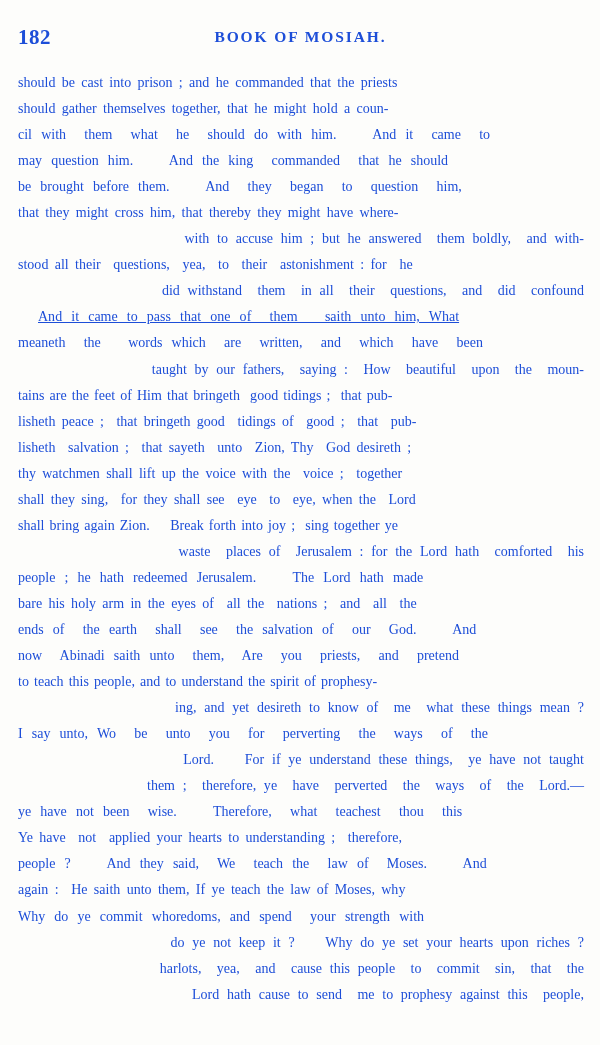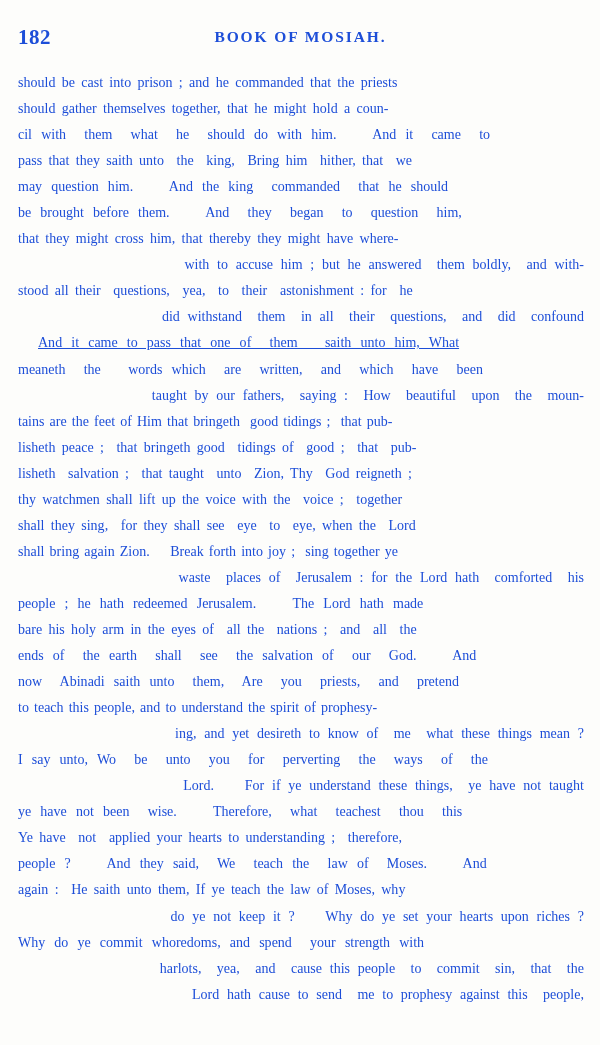--- a/index.html
+++ b/index.html
@@ -79,51 +79,51 @@
   <div class="running-head">
     <span class="folio">182</span>
     <span class="head-title">BOOK OF MOSIAH.</span>
   </div>
 
   <div class="textblock">
       <p class="para">
         <span class="ln j3">should be cast into prison ; and he commanded that the priests</span>
         <span class="ln j3">should gather themselves together, that he might hold a coun-</span>
         <span class="ln j5">cil with  them  what  he  should do with him.    And it  came  to</span>
-        <span class="ln j3">pass that they saith unto  the  king,  Bring him  hither, that  we</span>
         <span class="ln j5">may question him.    And the king  commanded  that he should</span>
         <span class="ln j5">be brought before them.    And  they  began  to  question  him,</span>
         <span class="ln j3">that they might cross him, that thereby they might have where-</span>
         <span class="ln j4">with to accuse him ; but he answered  them boldly,  and with-</span>
         <span class="ln j3">stood all their  questions,  yea,  to  their  astonishment : for  he</span>
         <span class="ln j4">did withstand  them  in all  their  questions,  and  did  confound</span>
       </p>
       <p class="para">
         <span class="ln j5 indent">And it came to pass that one of  them   saith unto him, What</span>
         <span class="ln j5">meaneth  the   words which  are  written,  and  which  have  been</span>
         <span class="ln j4">taught by our fathers,  saying :  How  beautiful  upon  the  moun-</span>
         <span class="ln j2">tains are the feet of Him that bringeth  good tidings ;  that pub-</span>
         <span class="ln j3">lisheth peace ;  that bringeth good  tidings of  good ;  that  pub-</span>
-        <span class="ln j3">lisheth  salvation ;  that taught  unto  Zion, Thy  God reigneth ;</span>
+        <span class="ln j3">lisheth  salvation ;  that sayeth  unto  Zion, Thy  God desireth ;</span>
         <span class="ln j3">thy watchmen shall lift up the voice with the  voice ;  together</span>
         <span class="ln j3">shall they sing,  for they shall see  eye  to  eye, when the  Lord</span>
         <span class="ln j2">shall bring again Zion.    Break forth into joy ;  sing together ye</span>
         <span class="ln j4">waste  places of  Jerusalem : for the Lord hath  comforted  his</span>
         <span class="ln j5">people ; he hath redeemed Jerusalem.    The Lord hath made</span>
         <span class="ln j3">bare his holy arm in the eyes of  all the  nations ;  and  all  the</span>
         <span class="ln j5">ends of  the earth  shall  see  the salvation of  our  God.    And</span>
         <span class="ln j5">now  Abinadi saith unto  them,  Are  you  priests,  and  pretend</span>
         <span class="ln j2">to teach this people, and to understand the spirit of prophesy-</span>
         <span class="ln j4">ing, and yet desireth to know of  me  what these things mean ?</span>
         <span class="ln j5">I say unto, Wo  be  unto  you  for  perverting  the  ways  of  the</span>
         <span class="ln j4">Lord.    For if ye understand these things,  ye have not taught</span>
+        <span class="ln j4">them ;  therefore, ye  have  perverted  the  ways  of  the  Lord.—</span>
         <span class="ln j5">ye have not been  wise.    Therefore,  what  teachest  thou  this</span>
         <span class="ln j3">Ye have  not  applied your hearts to understanding ;  therefore,</span>
         <span class="ln j5">people ?    And they said,  We  teach the  law of  Moses.    And</span>
         <span class="ln j3">again :  He saith unto them, If ye teach the law of Moses, why</span>
+        <span class="ln j5">Why do ye commit whoredoms, and spend  your strength with</span>
         <span class="ln j4">do ye not keep it ?    Why do ye set your hearts upon riches ?</span>
-        <span class="ln j5">Why do ye commit whoredoms, and spend  your strength with</span>
         <span class="ln j4">harlots,  yea,  and  cause this people  to  commit  sin,  that  the</span>
         <span class="ln j4">Lord hath cause to send  me to prophesy against this  people,</span>
       </p>
     </div>
 
 </div>
 
 </body></html>

